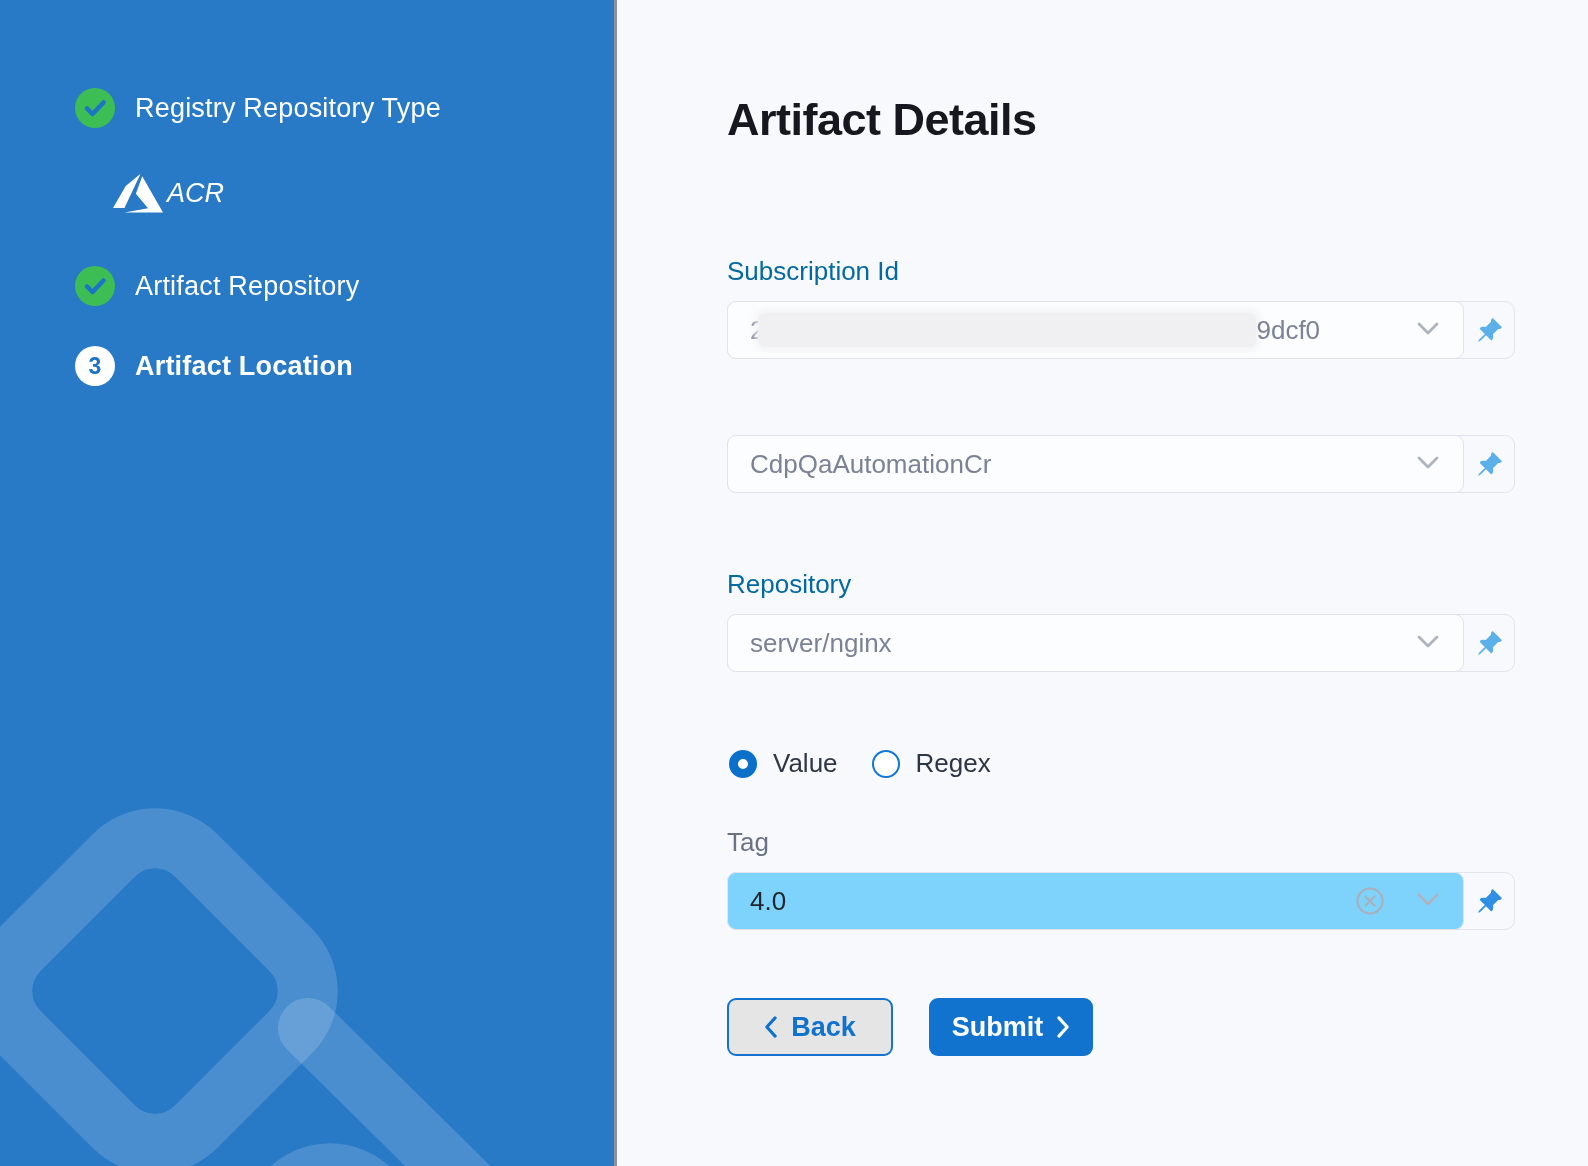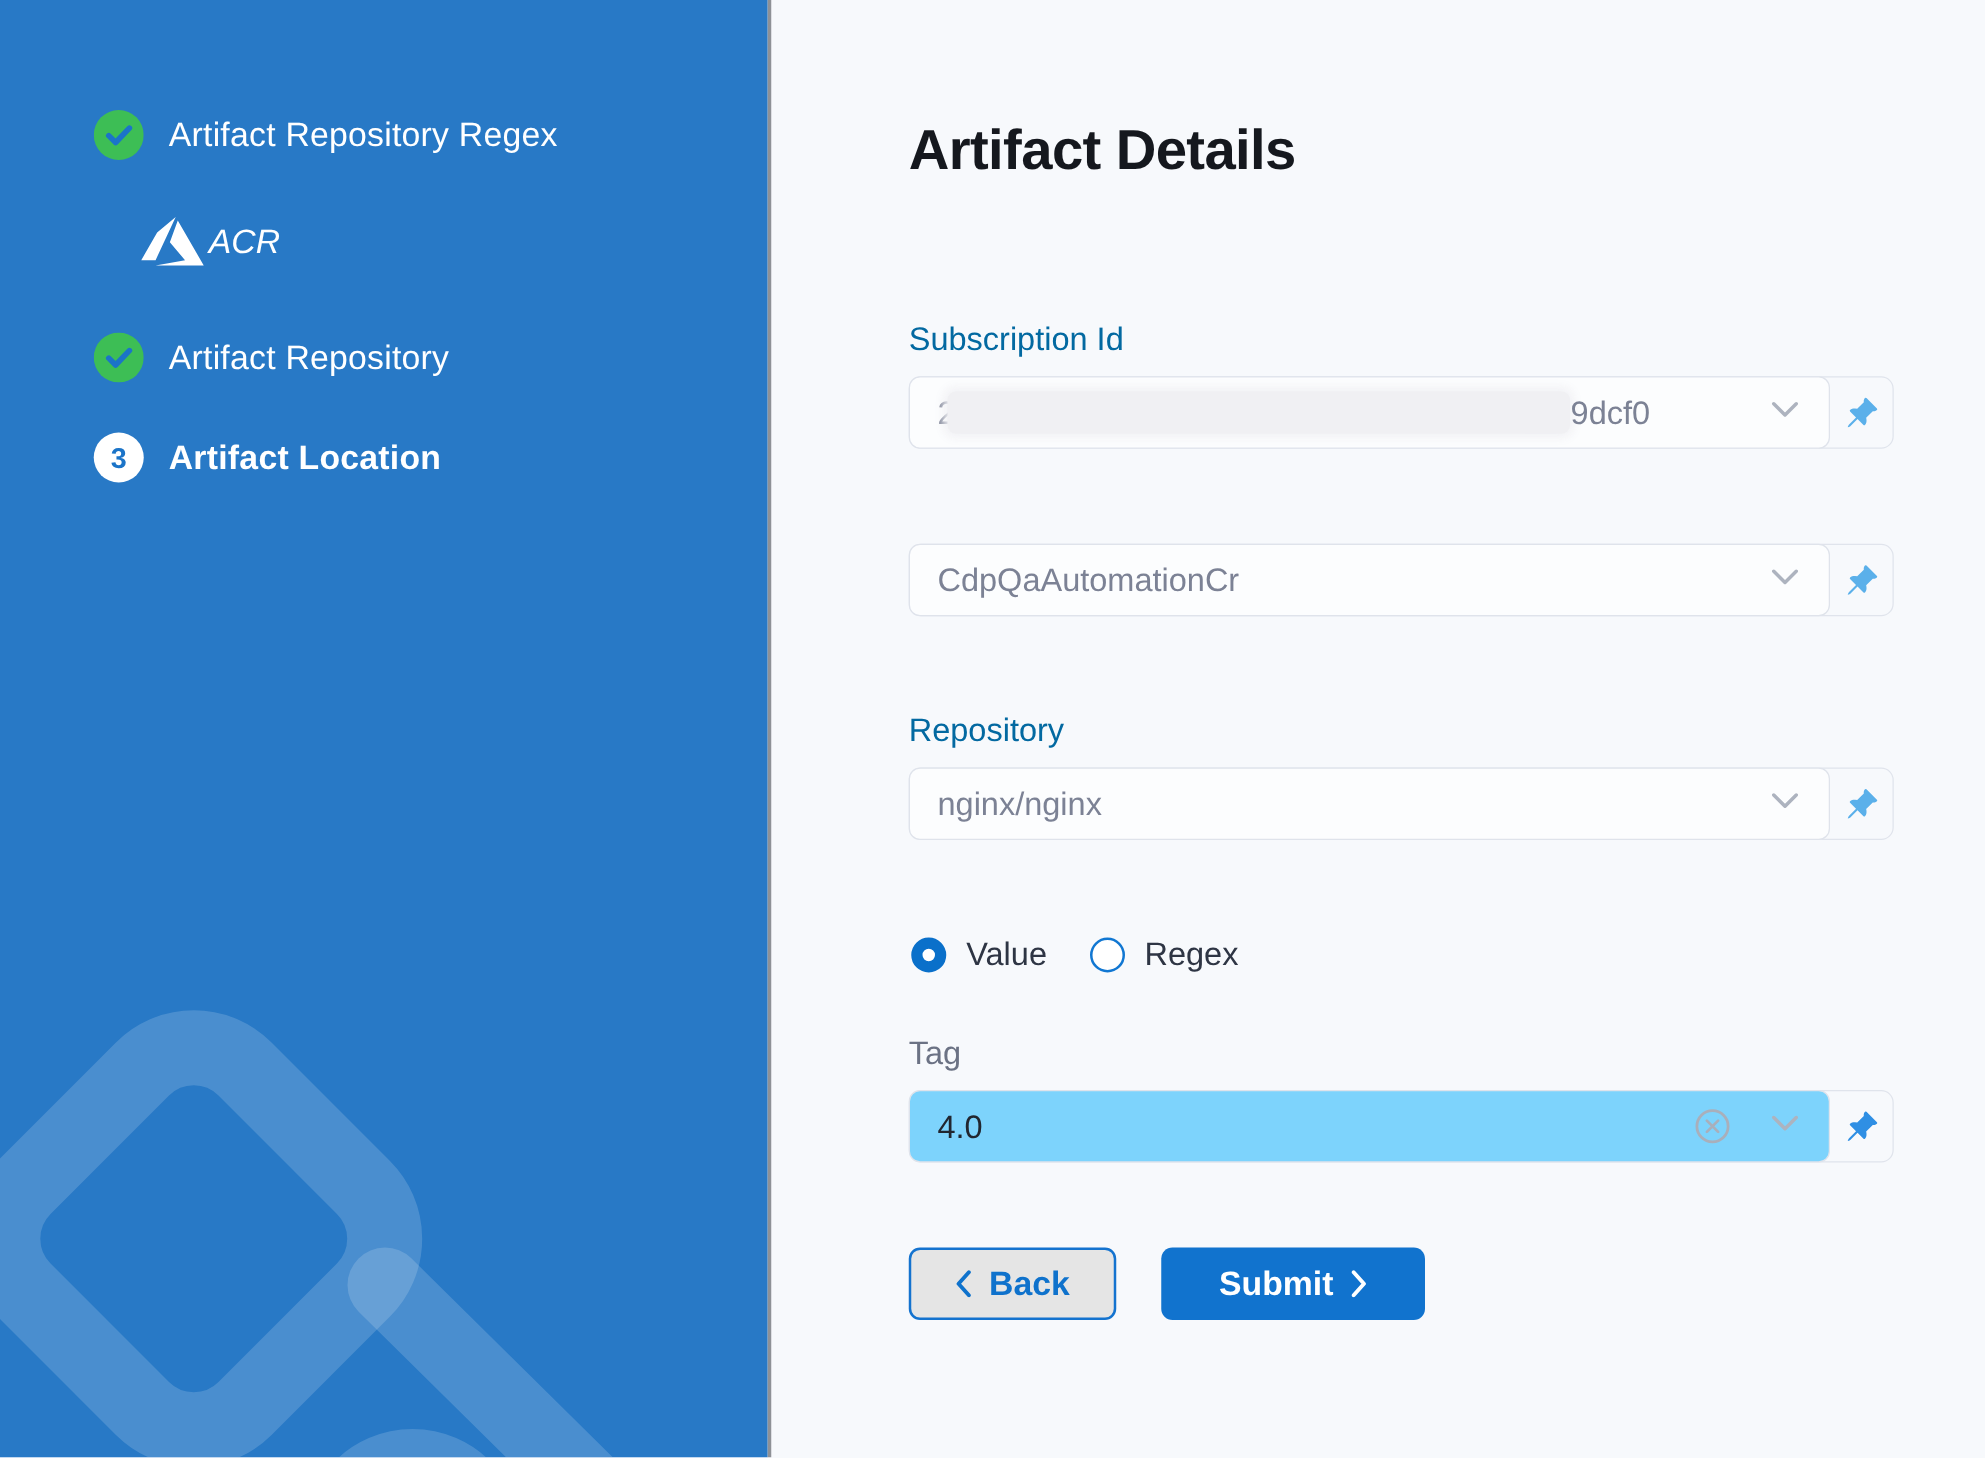--- a/index.html
+++ b/index.html
@@ -66,34 +66,34 @@
   .rdot { width:28px; height:28px; border-radius:50%; background:#FFFFFF; flex-shrink:0; }
   .rdot.on  { border:9px solid #0A70CA; }
   .rdot.off { border:2.5px solid #1177D2; }
   .radio-label { font-size:26px; color:#2E3544; }
 
   .fgroup.tag { margin-bottom:68px; }
   .btn-row { display:flex; gap:36px; }
   .btn { height:58px; border-radius:9px; font-family:inherit; font-size:27px; font-weight:700;
          display:flex; align-items:center; justify-content:center; gap:14px; cursor:pointer; }
   .btn-back { width:166px; background:#e5e5e5; border:2px solid #1473CF; color:#0F72CC; }
-  .btn-submit { width:211px; background:#1173CE; border:none; color:#FFFFFF; }
+  .btn-submit { width:164px; background:#1173CE; border:none; color:#FFFFFF; }
 </style>
 </head>
 <body>
 
 <aside class="sidebar">
   <div class="step">
     <span class="step-icon">
       <svg width="40" height="40" viewBox="0 0 40 40">
         <circle cx="20" cy="20" r="20" fill="#3DBE55"></circle>
         <path d="M12 20.5l5.5 5.5L28.5 14.5" fill="none" stroke="#1B74C8" stroke-width="4.5" stroke-linecap="round" stroke-linejoin="round"></path>
       </svg>
     </span>
-    <span class="step-label">Artifact Repository Regex</span>
+    <span class="step-label">Registry Repository Type</span>
   </div>
 
   <div class="substep">
     <span style="display:flex;">
       <svg width="54" height="50" viewBox="0 0 24 24" fill="#FFFFFF">
         <path d="M5.483 21.3H24L14.025 4.013l-3.038 8.347 5.836 6.938L5.483 21.3zM13.23 2.7L6.105 8.677 0 19.253h5.505v.001L13.23 2.7z"></path>
       </svg>
     </span>
     <span class="substep-label">ACR</span>
   </div>
@@ -169,21 +169,21 @@
               </svg>
           </span>
         </button>
       </div>
     </div>
 
     <div class="fgroup">
       <label class="flabel">Repository</label>
       <div class="combo-row">
         <div class="combo">
-          <span class="val">nginx/nginx</span>
+          <span class="val">server/nginx</span>
           <span class="chev">
             <svg width="22" height="13" viewBox="0 0 22 13">
                 <path d="M2 2l9 9 9-9" fill="none" stroke="#ADB3BF" stroke-width="2.8" stroke-linecap="round" stroke-linejoin="round"></path>
               </svg>
           </span>
         </div>
         <button class="pin-btn">
           <span style="display:flex;">
             <svg width="27" height="27" viewBox="0 0 16 16" fill="#5BB0EA">
                 <path d="M9.828.722a.5.5 0 0 1 .354.146l4.95 4.95a.5.5 0 0 1 0 .707c-.48.48-1.072.588-1.503.588-.177 0-.335-.018-.46-.039l-3.134 3.134a5.927 5.927 0 0 1 .16 1.013c.046.702-.032 1.687-.72 2.375a.5.5 0 0 1-.707 0l-2.829-2.828-3.182 3.182c-.195.195-1.219.902-1.414.707-.195-.195.512-1.22.707-1.414l3.182-3.182-2.828-2.829a.5.5 0 0 1 0-.707c.688-.688 1.673-.767 2.375-.72a5.922 5.922 0 0 1 1.013.16l3.134-3.133a2.772 2.772 0 0 1-.04-.461c0-.43.108-1.022.589-1.503a.5.5 0 0 1 .353-.146z"></path>

